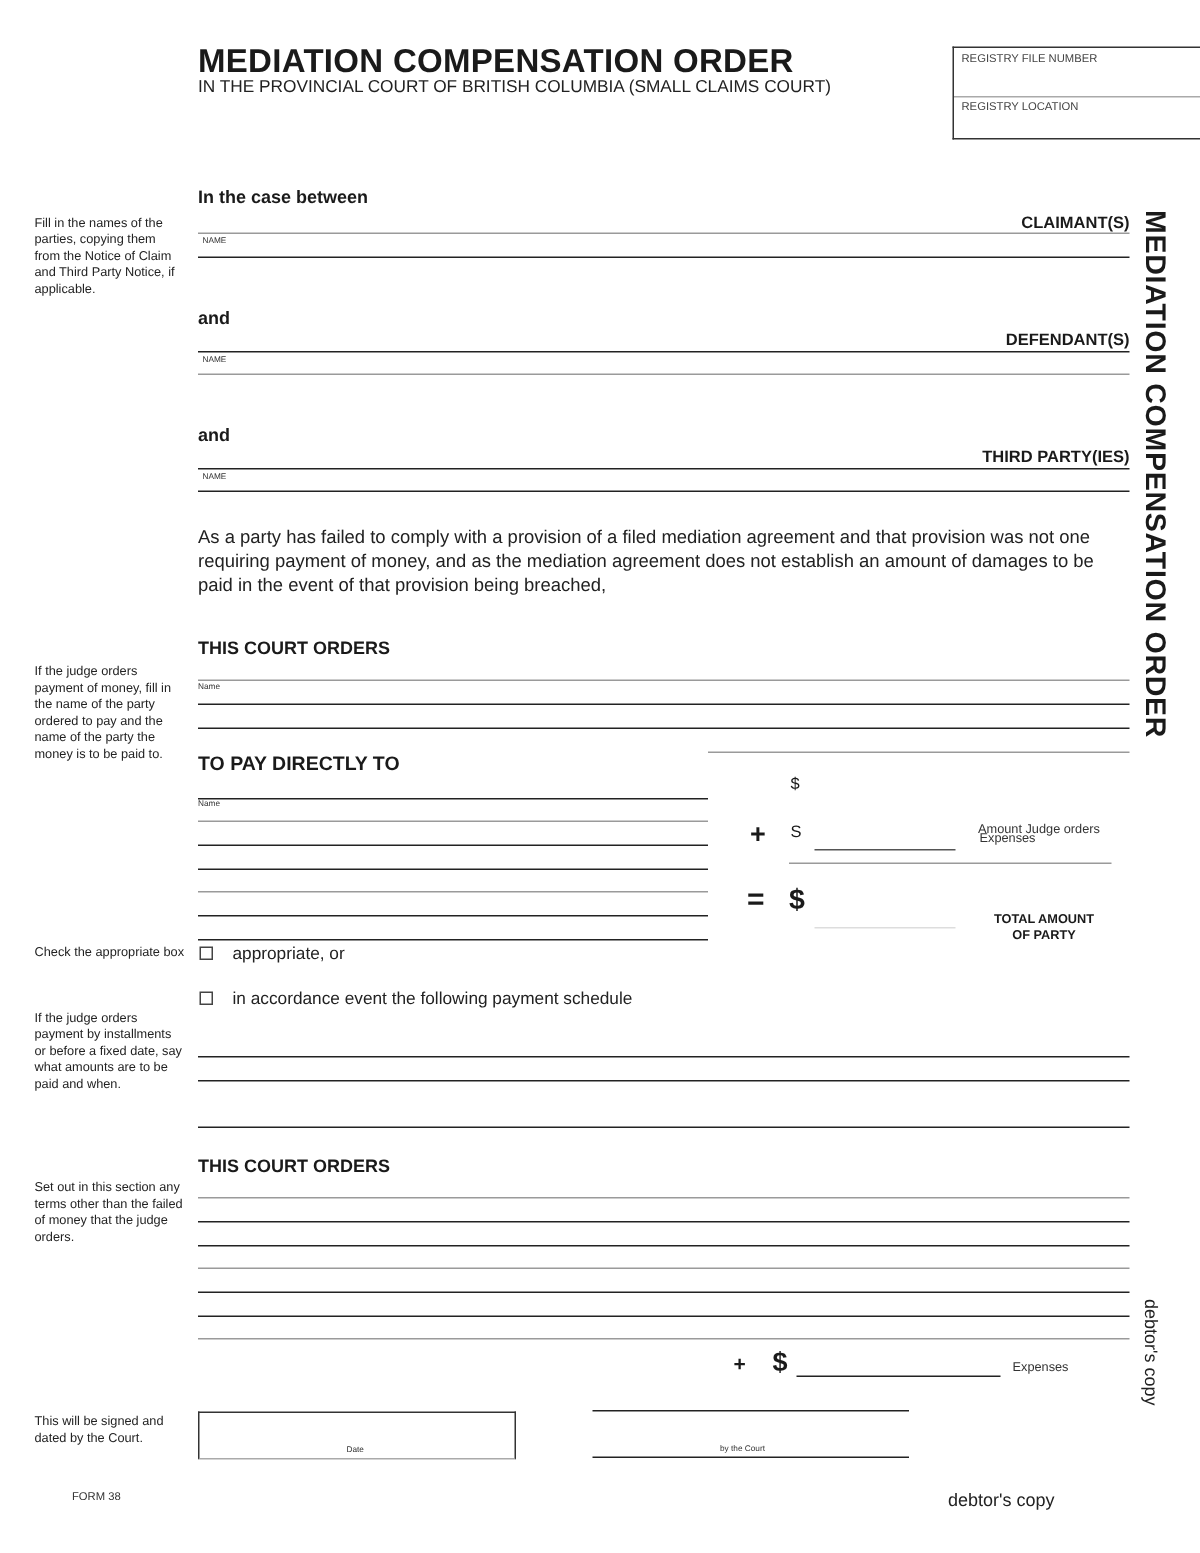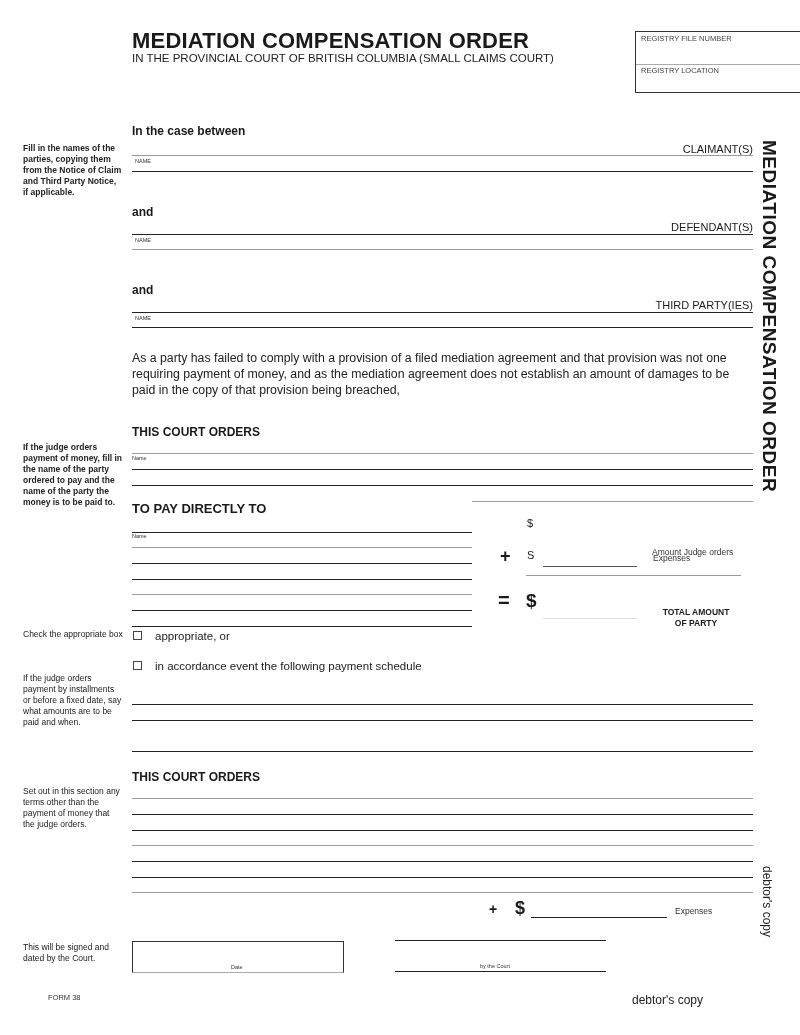--- a/index.html
+++ b/index.html
@@ -8,21 +8,21 @@
   .title { left:132px; top:28px; font-size:22px; font-weight:bold; letter-spacing:0.2px; color:#1a1a1a; white-space:nowrap; }
   .subtitle { left:132px; top:52px; font-size:11.5px; color:#222; white-space:nowrap; }
   .reg-box { left:635px; top:31px; width:165px; height:62px; border:1px solid #333; border-right:none; box-sizing:border-box; }
   .reg-label { position:absolute; left:5px; font-size:7.5px; color:#444; white-space:nowrap; }
   .reg-div { position:absolute; left:0; right:0; top:32px; border-top:1px solid #aaa; }
   .sec-label { font-size:12px; font-weight:bold; color:#1a1a1a; white-space:nowrap; }
   .sec-label.big { font-size:13px; }
   .line { position:absolute; height:0; border-top:1px solid #222; }
   .line.gray { border-top:1px solid #9a9a9a; }
   .tiny { font-size:5.5px; color:#333; white-space:nowrap; }
-  .party-label { font-size:11px; font-weight:normal; text-align:left; white-space:nowrap; }
+  .party-label { font-size:11px; font-weight:bold; text-align:left; white-space:nowrap; }
   .side-note { left:23px; font-size:8.5px; line-height:11px; color:#222; width:100px; }
   .para { left:132px; top:350px; width:620px; font-size:12.3px; line-height:16px; color:#222; }
   .vert { left:758px; top:140px; font-size:19px; font-weight:bold; writing-mode:vertical-rl; white-space:nowrap; letter-spacing:0.5px; color:#1a1a1a; }
   .vert2 { left:760px; top:866px; font-size:12px; writing-mode:vertical-rl; white-space:nowrap; color:#222; }
   .chk { width:9px; height:9px; border:1px solid #444; box-sizing:border-box; background:#fff; }
   .chk-text { font-size:11.5px; color:#222; white-space:nowrap; }
   .sym { font-weight:bold; color:#1a1a1a; }
   .small-lbl { font-size:8.5px; color:#333; white-space:nowrap; }
   .total-lbl { font-size:8.5px; font-weight:bold; text-align:center; line-height:11px; width:90px; }
   .sig-box { left:132px; top:941px; width:212px; height:32px; border:1px solid #333; border-bottom:1px solid #aaa; box-sizing:border-box; }
@@ -38,21 +38,21 @@
   <span class="reg-label" style="top:2px;">REGISTRY FILE NUMBER</span>
   <input class="input-field abs" style="left: 4px; top: 12px; width: 150px; height: 16px; font-size: 10px;" value="">
   <div class="reg-div"></div>
   <span class="reg-label" style="top:34px;text-align:right;">REGISTRY LOCATION</span>
   <input class="input-field abs" style="left: 4px; top: 44px; width: 150px; height: 14px; font-size: 10px;" value="">
 </div>
 
 <div class="abs vert">MEDIATION COMPENSATION ORDER</div>
 
 <div class="abs sec-label" style="left:132px; top:124px;">In the case between</div>
-<div class="abs side-note" style="top:143px;font-weight:bold;">Fill in the names of the parties, copying them from the Notice of Claim and Third Party Notice, if applicable.</div>
+<div class="abs side-note" style="top:143px;">Fill in the names of the parties, copying them from the Notice of Claim and Third Party Notice, if applicable.</div>
 
 <div class="abs party-label" style="right:47px; top:143px;">CLAIMANT(S)</div>
 <div class="line gray" style="left:132px; width:621px; top:155px;"></div>
 <div class="abs tiny" style="left:135px; top:158px;">NAME</div>
 <input class="input-field abs" style="left: 170px; top: 157px; width: 570px; height: 14px; font-size: 11px;" value="">
 <div class="line" style="left:132px; width:621px; top:171px;"></div>
 
 <div class="abs sec-label" style="left:132px; top:205px;">and</div>
 <div class="abs party-label" style="right:47px; top:221px;">DEFENDANT(S)</div>
 <div class="line" style="left:132px; width:621px; top:234px;"></div>
@@ -60,24 +60,24 @@
 <input class="input-field abs" style="left: 170px; top: 236px; width: 570px; height: 14px; font-size: 11px;" value="">
 <div class="line gray" style="left:132px; width:621px; top:249px;"></div>
 
 <div class="abs sec-label" style="left:132px; top:283px;">and</div>
 <div class="abs party-label" style="right:47px; top:299px;">THIRD PARTY(IES)</div>
 <div class="line" style="left:132px; width:621px; top:312px;"></div>
 <div class="abs tiny" style="left:135px; top:315px;">NAME</div>
 <input class="input-field abs" style="left: 170px; top: 314px; width: 570px; height: 14px; font-size: 11px;" value="">
 <div class="line" style="left:132px; width:621px; top:327px;"></div>
 
-<div class="abs para">As a party has failed to comply with a provision of a filed mediation agreement and that provision was not one requiring payment of money, and as the mediation agreement does not establish an amount of damages to be paid in the copy of that provision being breached,</div>
+<div class="abs para">As a party has failed to comply with a provision of a filed mediation agreement and that provision was not one requiring payment of money, and as the mediation agreement does not establish an amount of damages to be paid in the event of that provision being breached,</div>
 
 <div class="abs sec-label" style="left:132px; top:425px;">THIS COURT ORDERS</div>
-<div class="abs side-note" style="top:442px;font-weight:bold;">If the judge orders payment of money, fill in the name of the party ordered to pay and the name of the party the money is to be paid to.</div>
+<div class="abs side-note" style="top:442px;">If the judge orders payment of money, fill in the name of the party ordered to pay and the name of the party the money is to be paid to.</div>
 <div class="line gray" style="left:132px; width:621px; top:453px;"></div>
 <div class="abs tiny" style="left:132px; top:455px;">Name</div>
 <input class="input-field abs" style="left: 160px; top: 455px; width: 580px; height: 14px; font-size: 11px;" value="">
 <div class="line" style="left:132px; width:621px; top:469px;"></div>
 <div class="line" style="left:132px; width:621px; top:485px;"></div>
 
 <div class="abs sec-label big" style="left:132px; top:501px;">TO PAY DIRECTLY TO</div>
 <div class="line gray" style="left:472px; width:281px; top:501px;"></div>
 <div class="line" style="left:132px; width:340px; top:532px;"></div>
 <div class="abs tiny" style="left:132px; top:533px;">Name</div>
@@ -113,21 +113,21 @@
 <div class="abs chk" style="left:133px; top:631px;"></div>
 <div class="abs chk-text" style="left:155px; top:630px;">appropriate, or</div>
 <div class="abs chk" style="left:133px; top:661px;"></div>
 <div class="abs chk-text" style="left:155px; top:660px;">in accordance event the following payment schedule</div>
 <div class="abs side-note" style="top:673px;">If the judge orders payment by installments or before a fixed date, say what amounts are to be paid and when.</div>
 <div class="line" style="left:132px; width:621px; top:704px;"></div>
 <div class="line" style="left:132px; width:621px; top:720px;"></div>
 <div class="line" style="left:132px; width:621px; top:751px;"></div>
 
 <div class="abs sec-label" style="left:132px; top:770px;">THIS COURT ORDERS</div>
-<div class="abs side-note" style="top:786px;">Set out in this section any terms other than the payment of money that the judge orders.</div>
+<div class="abs side-note" style="top:786px;">Set out in this section any terms other than the failed of money that the judge orders.</div>
 <div class="line gray" style="left:132px; width:621px; top:798px;"></div>
 <div class="line" style="left:132px; width:621px; top:814px;"></div>
 <div class="line" style="left:132px; width:621px; top:830px;"></div>
 <div class="line gray" style="left:132px; width:621px; top:845px;"></div>
 <div class="line" style="left:132px; width:621px; top:861px;"></div>
 <div class="line" style="left:132px; width:621px; top:877px;"></div>
 <div class="line gray" style="left:132px; width:621px; top:892px;"></div>
 
 <div class="abs sym" style="left:489px; top:901px; font-size:14px;">+</div>
 <div class="abs sym" style="left:515px; top:898px; font-size:18px;">$</div>

